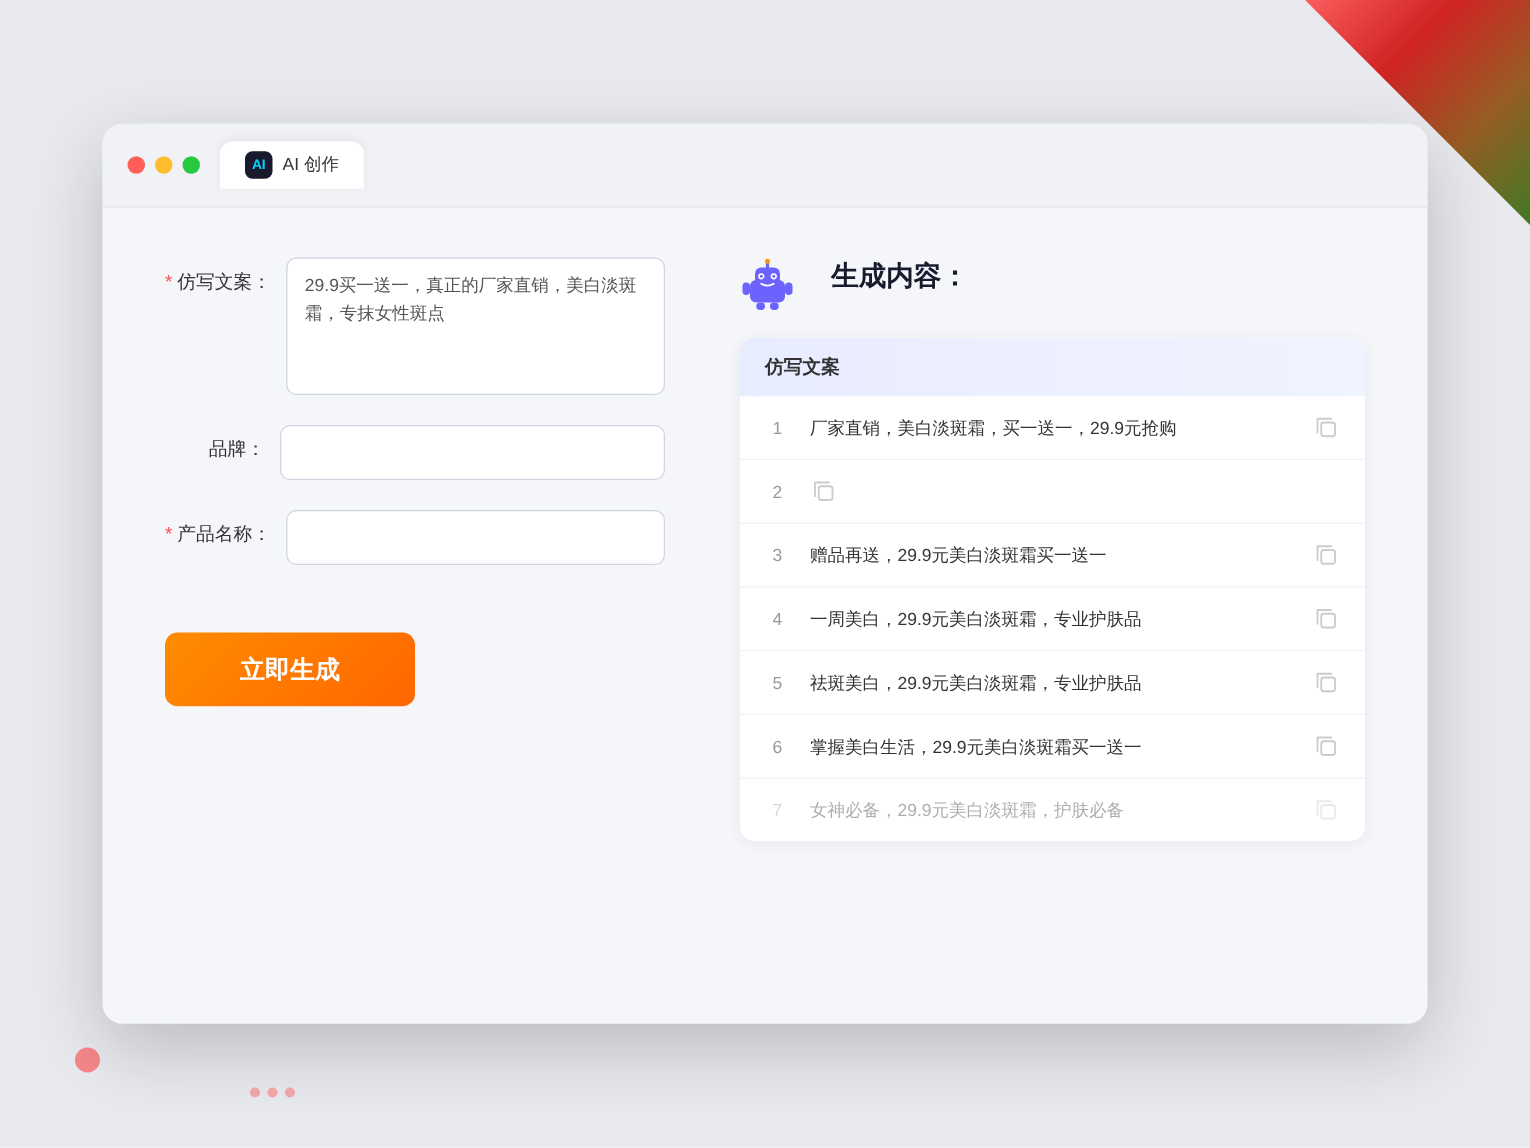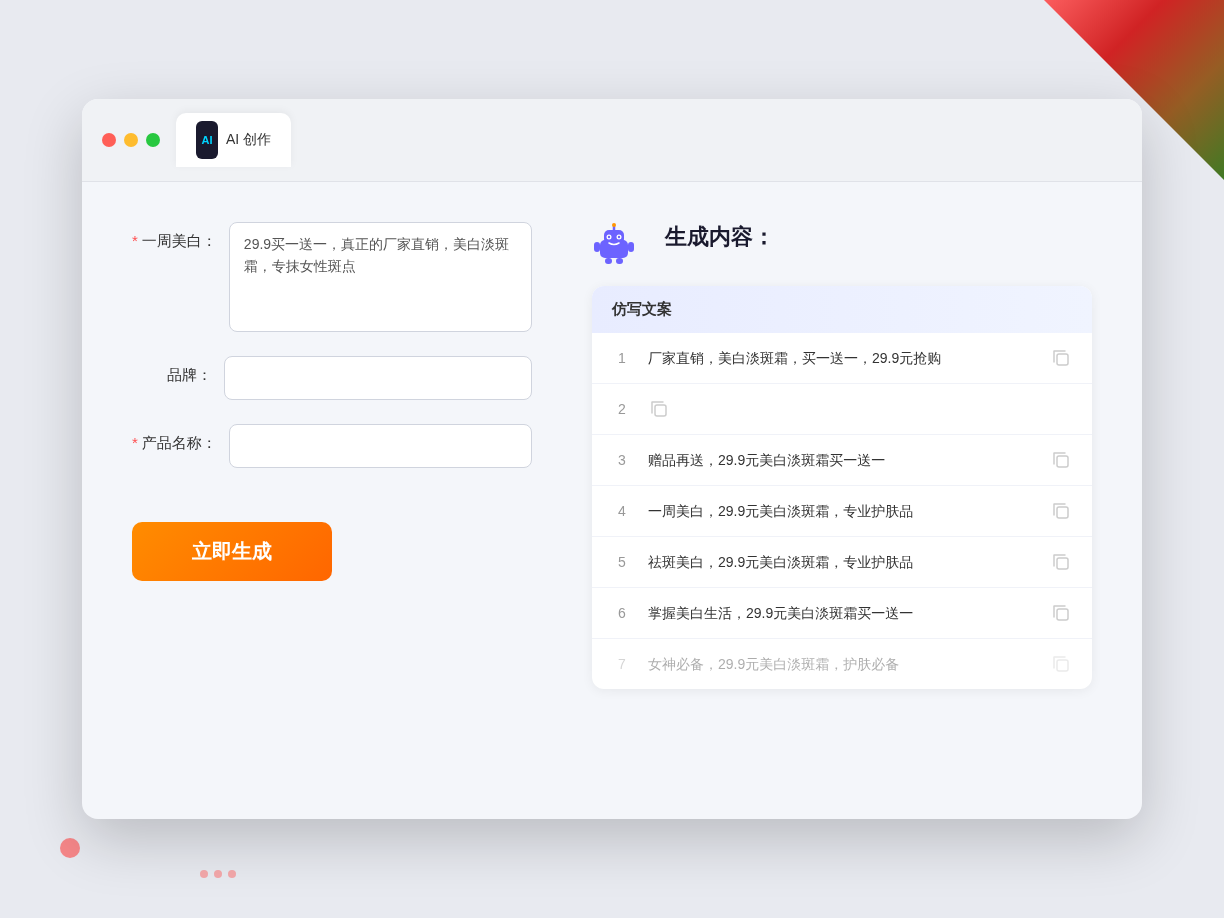--- a/index.html
+++ b/index.html
@@ -92,21 +92,21 @@
       padding: 8px 20px;
       display: flex;
       align-items: center;
       gap: 8px;
       font-size: 14px;
       color: #333;
       box-shadow: 0 -2px 8px rgba(0,0,0,0.05);
     }
     .tab-icon {
       width: 22px;
-      height: 38px;
+      height: 22px;
       background: #1a1a2e;
       border-radius: 6px;
       display: flex;
       align-items: center;
       justify-content: center;
       font-size: 11px;
       color: #00d4ff;
       font-weight: bold;
     }
 
@@ -279,21 +279,21 @@
     </div>
   </div>
 
   <div class="browser-content">
 
     <div class="left-panel">
 
       
       <div class="form-group">
         <label class="form-label">
-          <span class="required-star">*</span><span>一周美白：</span>
+          <span class="required-star">*</span><span>仿写文案：</span>
         </label>
         <textarea class="form-input" style="">29.9买一送一，真正的厂家直销，美白淡斑霜，专抹女性斑点</textarea>
       </div>
 
       
       <div class="form-group">
         <label class="form-label">品牌：</label>
         <input type="text" class="form-input" style="">
       </div>
 

